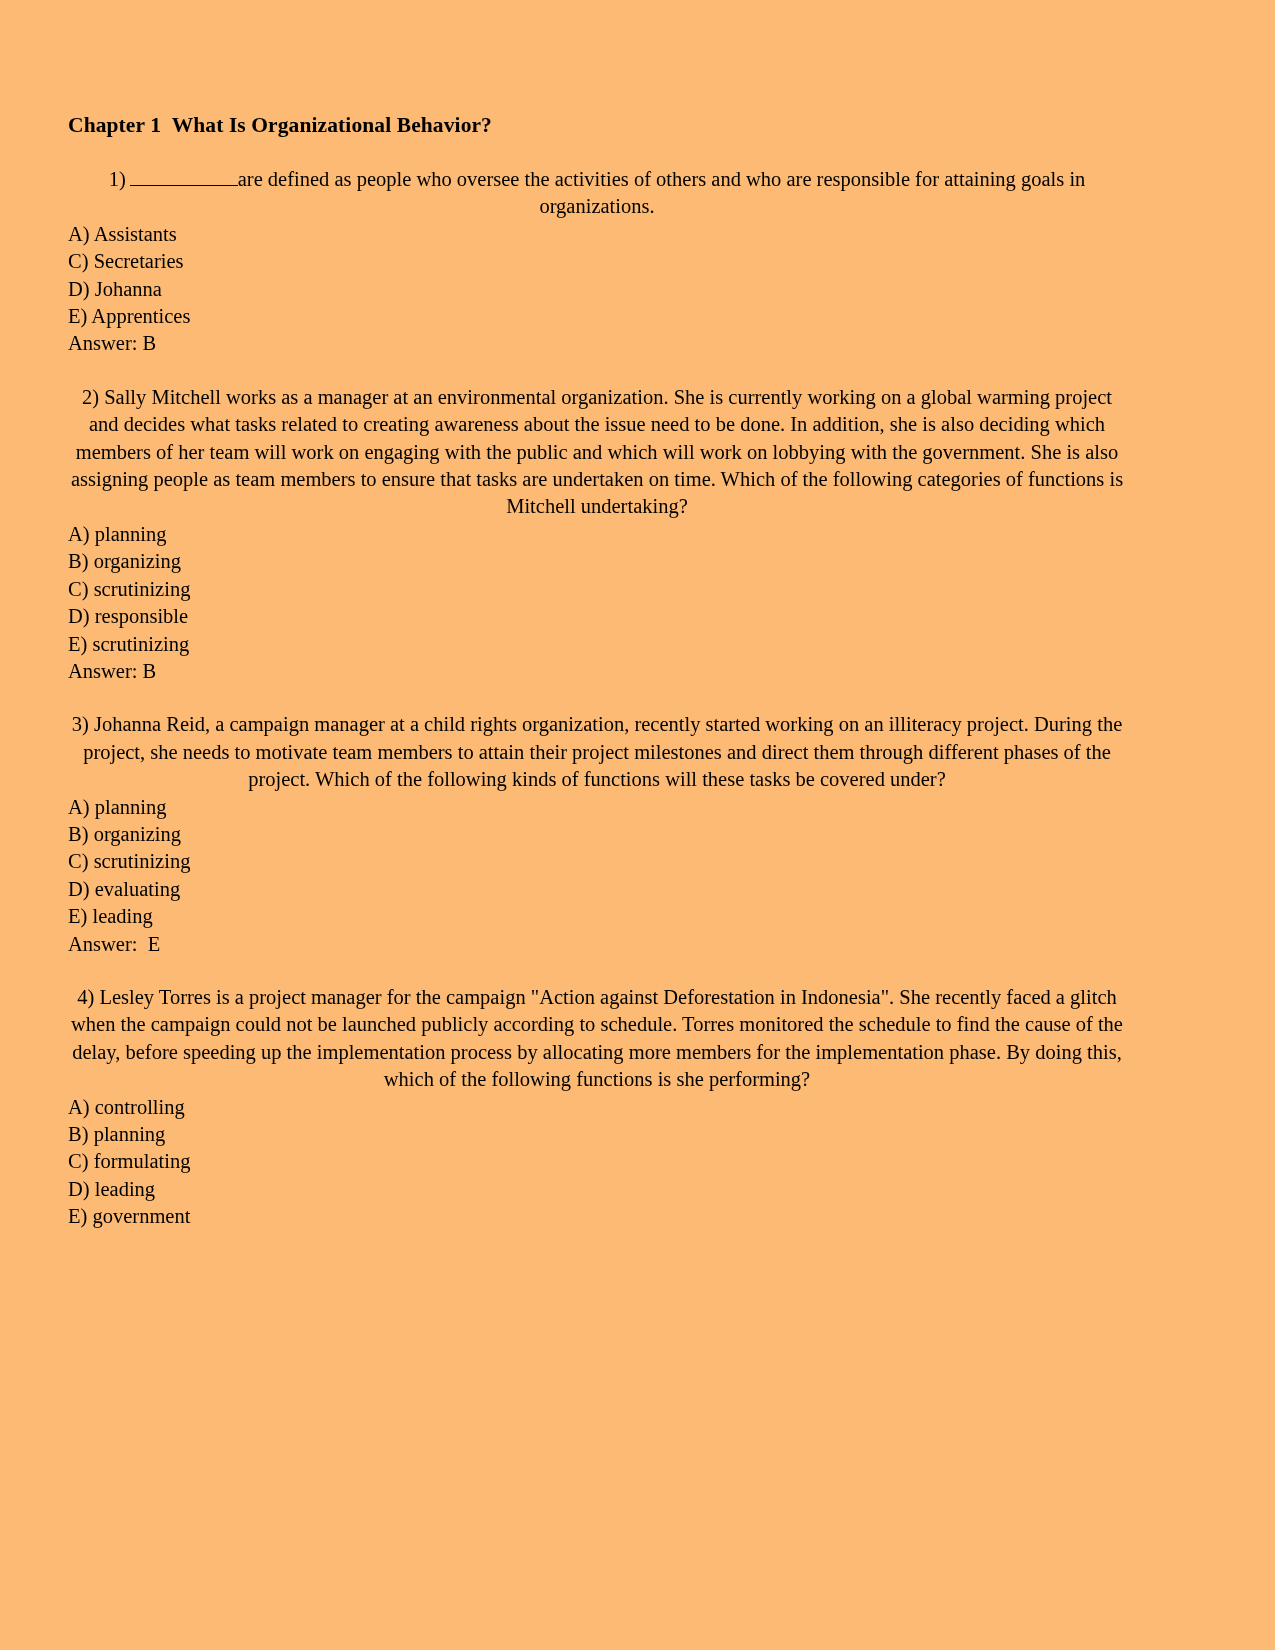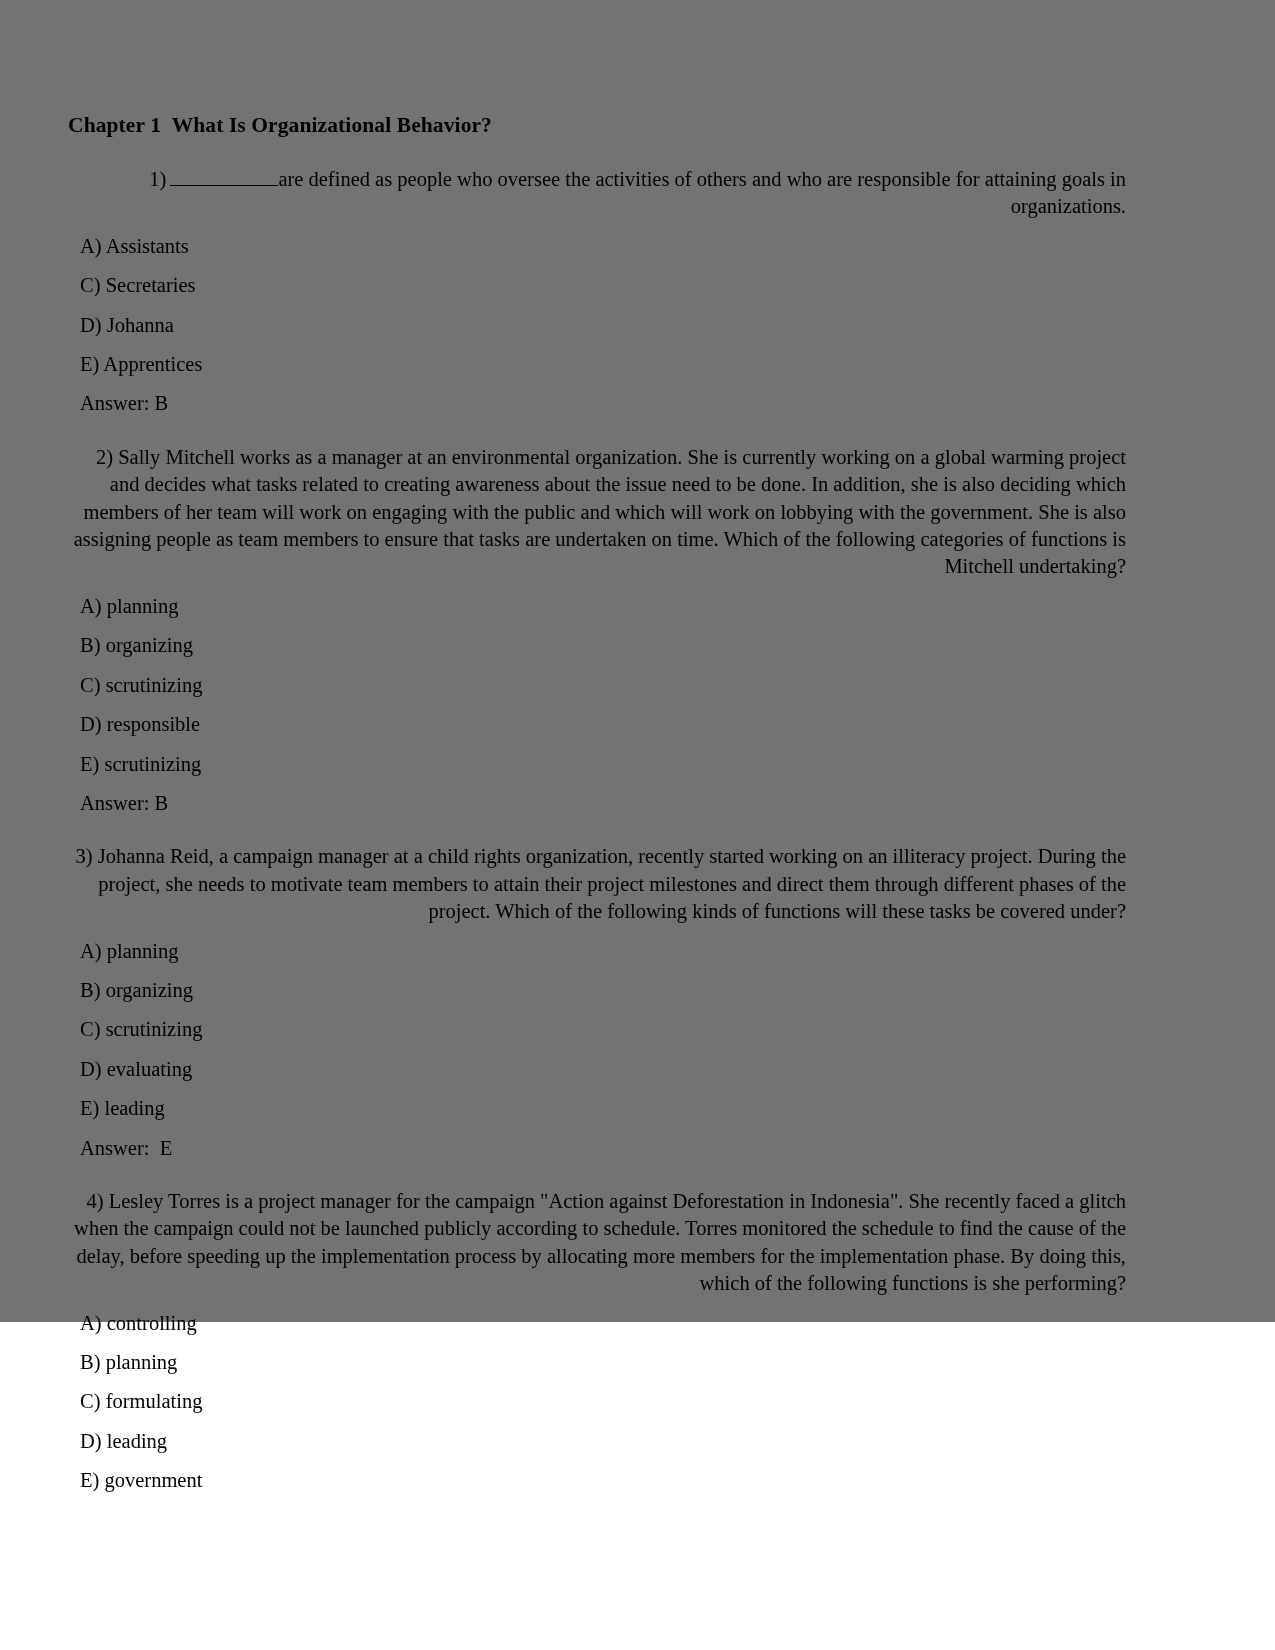--- a/index.html
+++ b/index.html
@@ -11,22 +11,22 @@
   body {
     width: 1275px;
     height: 1650px;
     font-family: "Liberation Serif", "DejaVu Serif", serif;
     color: #000000;
     -webkit-font-smoothing: antialiased;
   }
   .page {
     position: relative;
     width: 1275px;
-    height: 1322px;
-    background: #737373;
+    height: 1650px;
+    background: #fdba74;
     box-sizing: border-box;
     padding: 112px 72px 0 68px;
   }
   .doc-heading {
     font-size: 21.5px;
     font-weight: bold;
     line-height: 27px;
     letter-spacing: 0.1px;
     margin: 0 0 27px 0;
     white-space: pre;
@@ -34,36 +34,36 @@
   .question-block {
     margin: 0 0 26px 0;
   }
   .question-block:last-child {
     margin-bottom: 0;
   }
   .q-stem {
     font-size: 20.5px;
     line-height: 27.4px;
     margin: 0;
-    text-align: right;
+    text-align: center;
     max-width: 1058px;
   }
   .blank-line {
     display: inline-block;
     width: 108px;
     border-bottom: 1.6px solid #000;
     height: 0.82em;
     vertical-align: baseline;
     margin: 0 0 0 4px;
   }
   .option-line,
   .answer-line {
     font-size: 20.5px;
     line-height: 27.4px;
-    margin: 12px;
+    margin: 0;
     white-space: pre;
   }
 </style>
 </head>
 <body>
 
 <div class="page">
 
   <h1 class="doc-heading">Chapter 1  What Is Organizational Behavior?</h1>
 

